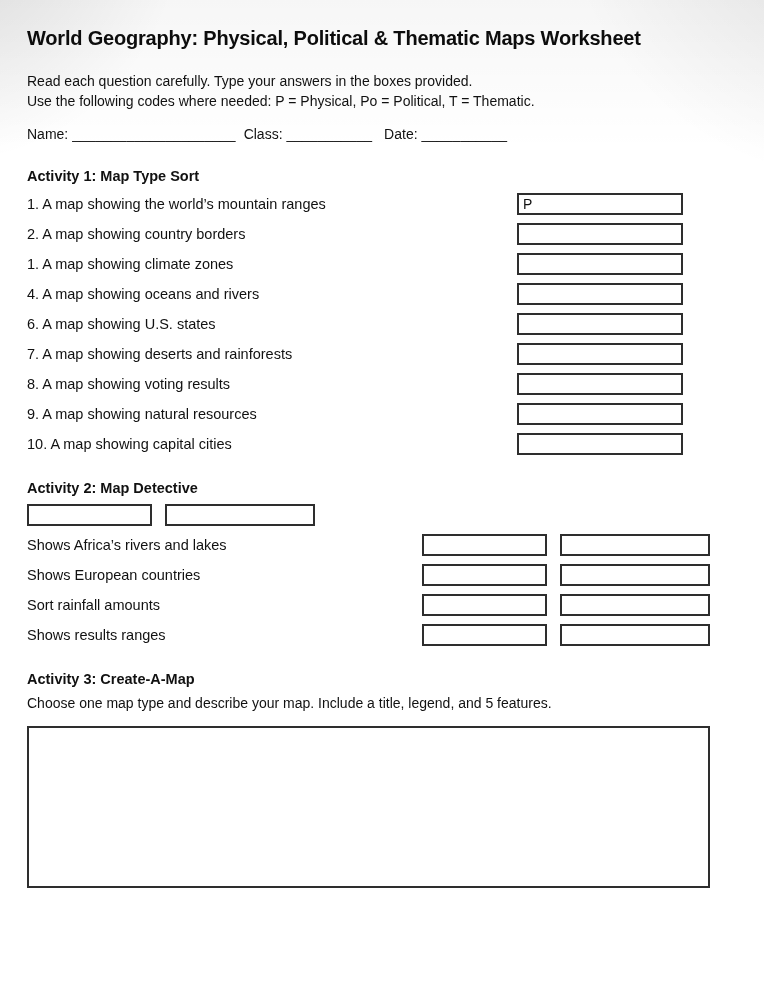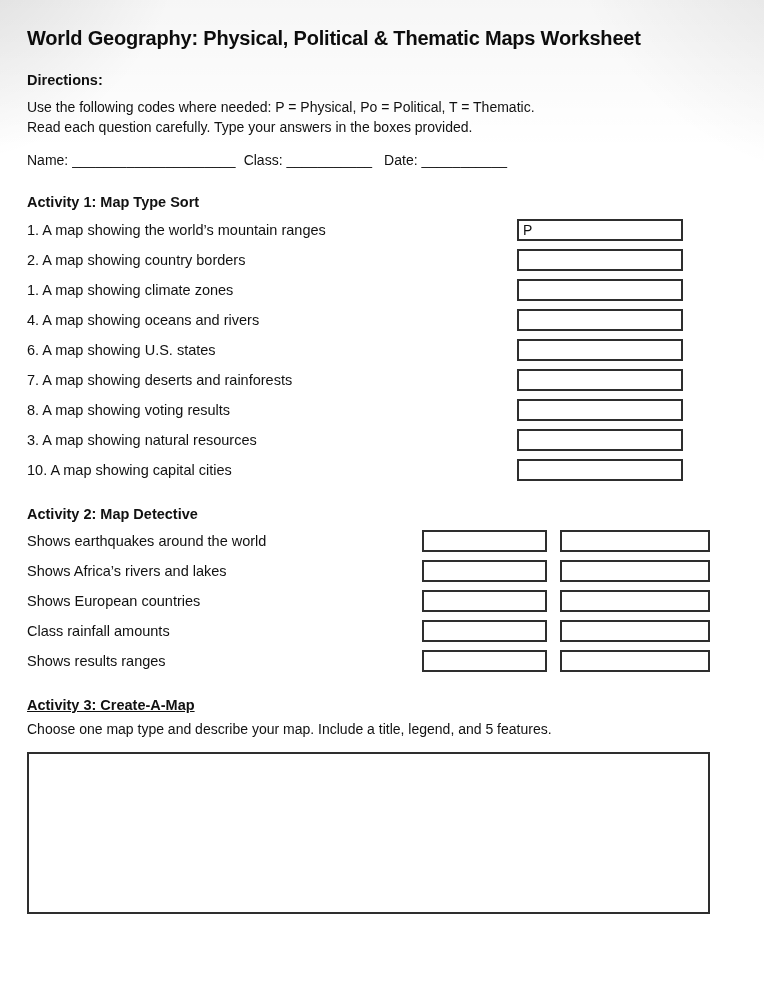--- a/index.html
+++ b/index.html
@@ -48,21 +48,21 @@
   .blank { letter-spacing: 0; }
   .lbl-class { margin-left: 8px; }
   .lbl-date { margin-left: 12px; }
   .section-heading {
     font-size: 14.5px;
     font-weight: bold;
     line-height: 18px;
     margin: 24px 0 8px 0;
   }
   .section-heading.a2 { margin-bottom: 7px; }
-  .section-heading.a3 { margin-bottom: 6px; text-decoration: underline; }
+  .section-heading.a3 { margin-bottom: 6px; }
   .sub-line { font-size: 14px; line-height: 18px; margin: 0 0 7px 0; }
   .sub-line.a3 { margin-bottom: 14px; }
   .row {
     display: flex;
     align-items: center;
     height: 22px;
     margin-bottom: 8px;
   }
   .row-label { font-size: 14.5px; }
   .a1-label { width: 490px; flex: none; }
@@ -99,23 +99,22 @@
     outline: none;
   }
 </style>
 </head>
 <body>
 
 <div class="page">
 
   <h1 class="title">World Geography: Physical, Political &amp; Thematic Maps Worksheet</h1>
 
-  <p class="directions-heading">Directions:</p>
+  <p class="body-line">Read each question carefully. Type your answers in the boxes provided.</p>
   <p class="body-line">Use the following codes where needed: P = Physical, Po = Political, T = Thematic.</p>
-  <p class="body-line">Read each question carefully. Type your answers in the boxes provided.</p>
 
   <p class="name-line"><span>Name:</span> <span class="blank">_____________________</span><span class="lbl-class">Class:</span> <span class="blank">___________</span><span class="lbl-date">Date:</span> <span class="blank">___________</span></p>
 
   <p class="section-heading">Activity 1: Map Type Sort</p>
 
   <div>
     <div class="row">
       <span class="row-label a1-label">1. A map showing the world’s mountain ranges</span>
       <input class="answer-box a1-box" type="text" value="P" style="">
     </div>
@@ -137,49 +136,48 @@
     </div>
     <div class="row">
       <span class="row-label a1-label">7. A map showing deserts and rainforests</span>
       <input class="answer-box a1-box" type="text" value="" style="">
     </div>
     <div class="row">
       <span class="row-label a1-label">8. A map showing voting results</span>
       <input class="answer-box a1-box" type="text" value="" style="">
     </div>
     <div class="row">
-      <span class="row-label a1-label">3. A map showing natural resources</span>
+      <span class="row-label a1-label">9. A map showing natural resources</span>
       <input class="answer-box a1-box" type="text" value="" style="">
     </div>
     <div class="row">
       <span class="row-label a1-label">10. A map showing capital cities</span>
       <input class="answer-box a1-box" type="text" value="" style="">
     </div>
   </div>
 
   <p class="section-heading a2">Activity 2: Map Detective</p>
 
   <div>
     <div class="row">
-      <span class="row-label a2-label">Shows earthquakes around the world</span>
       <input class="answer-box a2-box1" type="text" value="" style="">
       <input class="answer-box a2-box2" type="text" value="" style="">
     </div>
     <div class="row">
       <span class="row-label a2-label">Shows Africa’s rivers and lakes</span>
       <input class="answer-box a2-box1" type="text" value="" style="">
       <input class="answer-box a2-box2" type="text" value="" style="">
     </div>
     <div class="row">
       <span class="row-label a2-label">Shows European countries</span>
       <input class="answer-box a2-box1" type="text" value="" style="">
       <input class="answer-box a2-box2" type="text" value="" style="">
     </div>
     <div class="row">
-      <span class="row-label a2-label">Class rainfall amounts</span>
+      <span class="row-label a2-label">Sort rainfall amounts</span>
       <input class="answer-box a2-box1" type="text" value="" style="">
       <input class="answer-box a2-box2" type="text" value="" style="">
     </div>
     <div class="row">
       <span class="row-label a2-label">Shows results ranges</span>
       <input class="answer-box a2-box1" type="text" value="" style="">
       <input class="answer-box a2-box2" type="text" value="" style="">
     </div>
   </div>
 

